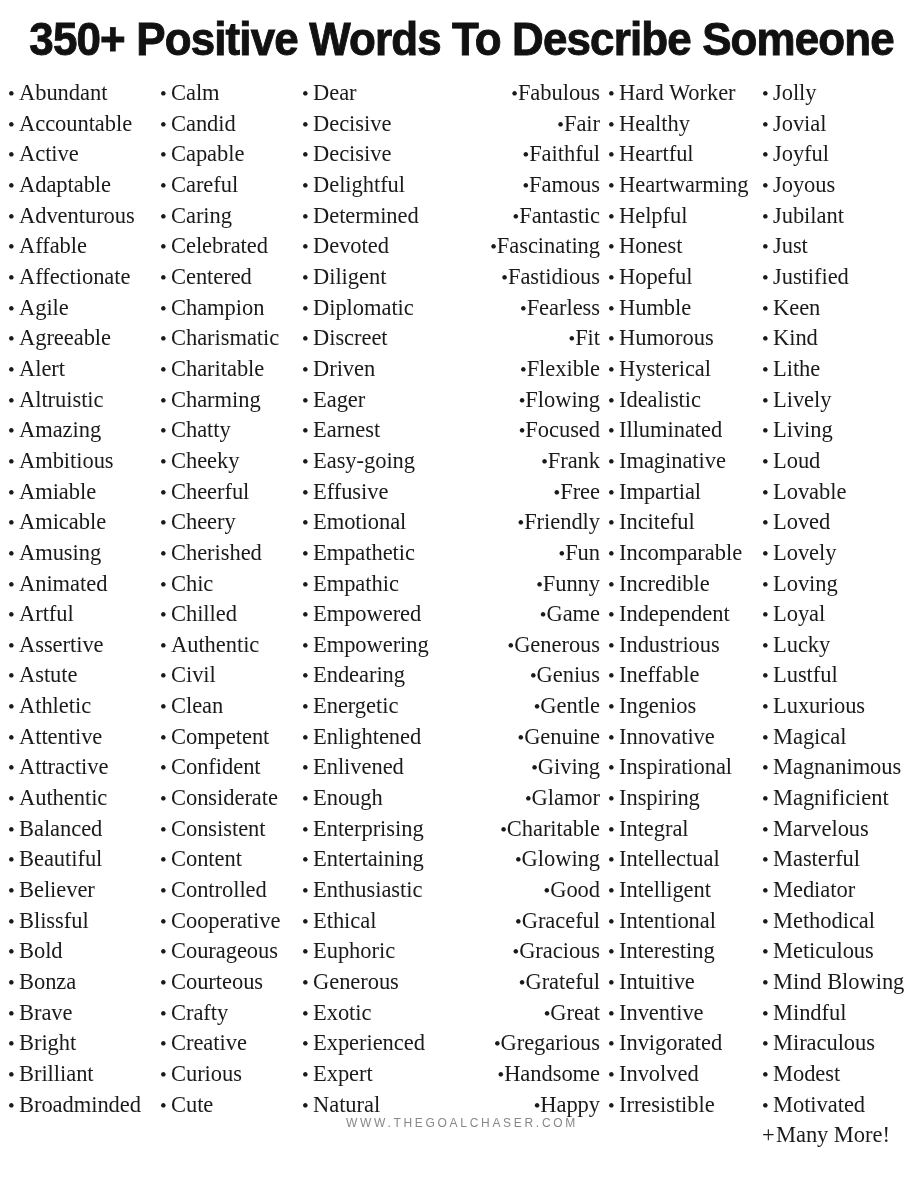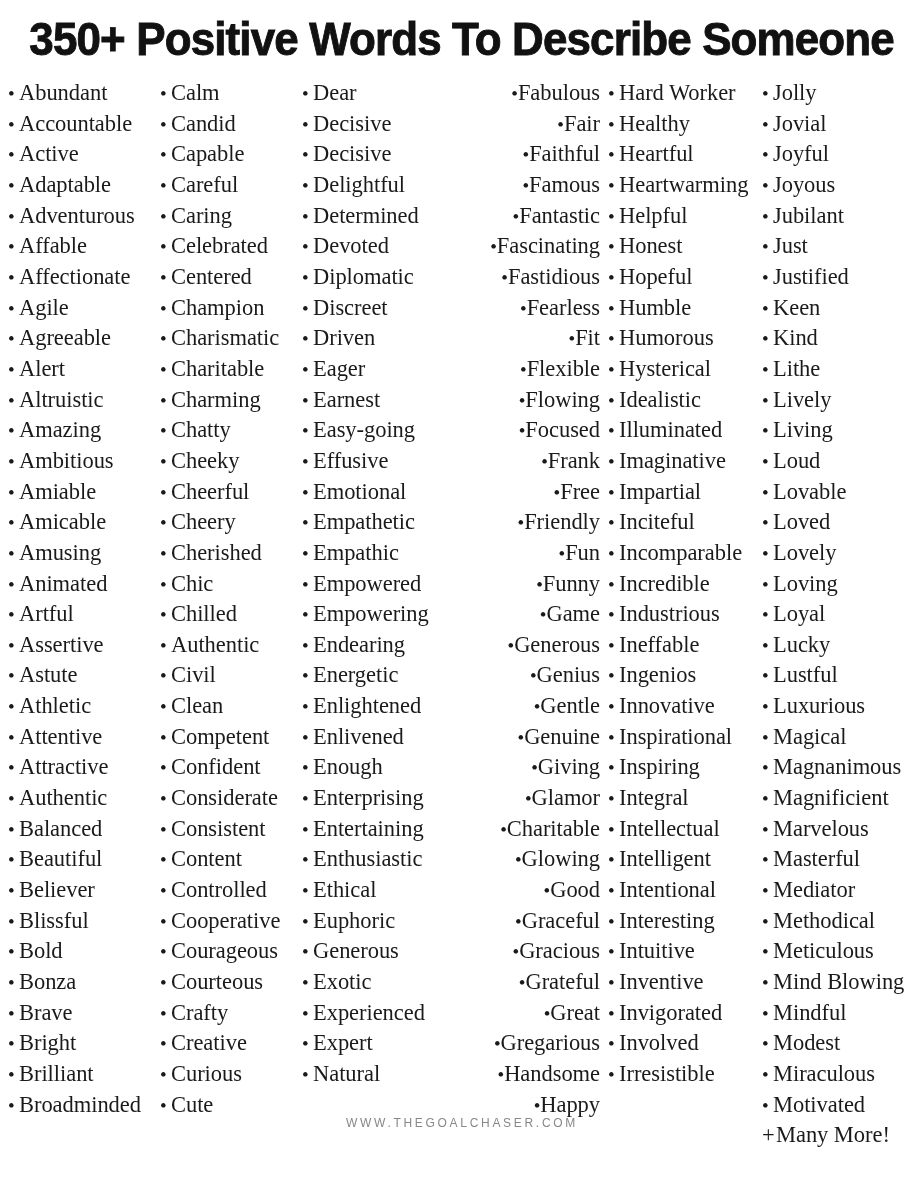--- a/index.html
+++ b/index.html
@@ -198,20 +198,21 @@
         <div class="word-item"><span class="bullet">•</span><span class="wtext">Curious</span></div>
         <div class="word-item"><span class="bullet">•</span><span class="wtext">Cute</span></div>
       </div>
     <div class="word-column col-3">
         <div class="word-item"><span class="bullet">•</span><span class="wtext">Dear</span></div>
         <div class="word-item"><span class="bullet">•</span><span class="wtext">Decisive</span></div>
         <div class="word-item"><span class="bullet">•</span><span class="wtext">Decisive</span></div>
         <div class="word-item"><span class="bullet">•</span><span class="wtext">Delightful</span></div>
         <div class="word-item"><span class="bullet">•</span><span class="wtext">Determined</span></div>
         <div class="word-item"><span class="bullet">•</span><span class="wtext">Devoted</span></div>
+        <div class="word-item"><span class="bullet">•</span><span class="wtext">Diligent</span></div>
         <div class="word-item"><span class="bullet">•</span><span class="wtext">Diplomatic</span></div>
         <div class="word-item"><span class="bullet">•</span><span class="wtext">Discreet</span></div>
         <div class="word-item"><span class="bullet">•</span><span class="wtext">Driven</span></div>
         <div class="word-item"><span class="bullet">•</span><span class="wtext">Eager</span></div>
         <div class="word-item"><span class="bullet">•</span><span class="wtext">Earnest</span></div>
         <div class="word-item"><span class="bullet">•</span><span class="wtext">Easy-going</span></div>
         <div class="word-item"><span class="bullet">•</span><span class="wtext">Effusive</span></div>
         <div class="word-item"><span class="bullet">•</span><span class="wtext">Emotional</span></div>
         <div class="word-item"><span class="bullet">•</span><span class="wtext">Empathetic</span></div>
         <div class="word-item"><span class="bullet">•</span><span class="wtext">Empathic</span></div>
@@ -280,20 +281,21 @@
         <div class="word-item"><span class="bullet">•</span><span class="wtext">Humble</span></div>
         <div class="word-item"><span class="bullet">•</span><span class="wtext">Humorous</span></div>
         <div class="word-item"><span class="bullet">•</span><span class="wtext">Hysterical</span></div>
         <div class="word-item"><span class="bullet">•</span><span class="wtext">Idealistic</span></div>
         <div class="word-item"><span class="bullet">•</span><span class="wtext">Illuminated</span></div>
         <div class="word-item"><span class="bullet">•</span><span class="wtext">Imaginative</span></div>
         <div class="word-item"><span class="bullet">•</span><span class="wtext">Impartial</span></div>
         <div class="word-item"><span class="bullet">•</span><span class="wtext">Inciteful</span></div>
         <div class="word-item"><span class="bullet">•</span><span class="wtext">Incomparable</span></div>
         <div class="word-item"><span class="bullet">•</span><span class="wtext">Incredible</span></div>
+        <div class="word-item"><span class="bullet">•</span><span class="wtext">Independent</span></div>
         <div class="word-item"><span class="bullet">•</span><span class="wtext">Industrious</span></div>
         <div class="word-item"><span class="bullet">•</span><span class="wtext">Ineffable</span></div>
         <div class="word-item"><span class="bullet">•</span><span class="wtext">Ingenios</span></div>
         <div class="word-item"><span class="bullet">•</span><span class="wtext">Innovative</span></div>
         <div class="word-item"><span class="bullet">•</span><span class="wtext">Inspirational</span></div>
         <div class="word-item"><span class="bullet">•</span><span class="wtext">Inspiring</span></div>
         <div class="word-item"><span class="bullet">•</span><span class="wtext">Integral</span></div>
         <div class="word-item"><span class="bullet">•</span><span class="wtext">Intellectual</span></div>
         <div class="word-item"><span class="bullet">•</span><span class="wtext">Intelligent</span></div>
         <div class="word-item"><span class="bullet">•</span><span class="wtext">Intentional</span></div>
@@ -329,22 +331,22 @@
         <div class="word-item"><span class="bullet">•</span><span class="wtext">Magical</span></div>
         <div class="word-item"><span class="bullet">•</span><span class="wtext">Magnanimous</span></div>
         <div class="word-item"><span class="bullet">•</span><span class="wtext">Magnificient</span></div>
         <div class="word-item"><span class="bullet">•</span><span class="wtext">Marvelous</span></div>
         <div class="word-item"><span class="bullet">•</span><span class="wtext">Masterful</span></div>
         <div class="word-item"><span class="bullet">•</span><span class="wtext">Mediator</span></div>
         <div class="word-item"><span class="bullet">•</span><span class="wtext">Methodical</span></div>
         <div class="word-item"><span class="bullet">•</span><span class="wtext">Meticulous</span></div>
         <div class="word-item"><span class="bullet">•</span><span class="wtext">Mind Blowing</span></div>
         <div class="word-item"><span class="bullet">•</span><span class="wtext">Mindful</span></div>
+        <div class="word-item"><span class="bullet">•</span><span class="wtext">Miraculous</span></div>
         <div class="word-item"><span class="bullet">•</span><span class="wtext">Modest</span></div>
-        <div class="word-item"><span class="bullet">•</span><span class="wtext">Miraculous</span></div>
         <div class="word-item"><span class="bullet">•</span><span class="wtext">Motivated</span></div>
         <div class="word-item"><span class="plus">+</span><span class="wtext">Many More!</span></div>
       </div>
   </div>
 
   <div class="footer">
     <span class="footer-text">WWW.THEGOALCHASER.COM</span>
   </div>
 
 </div>

